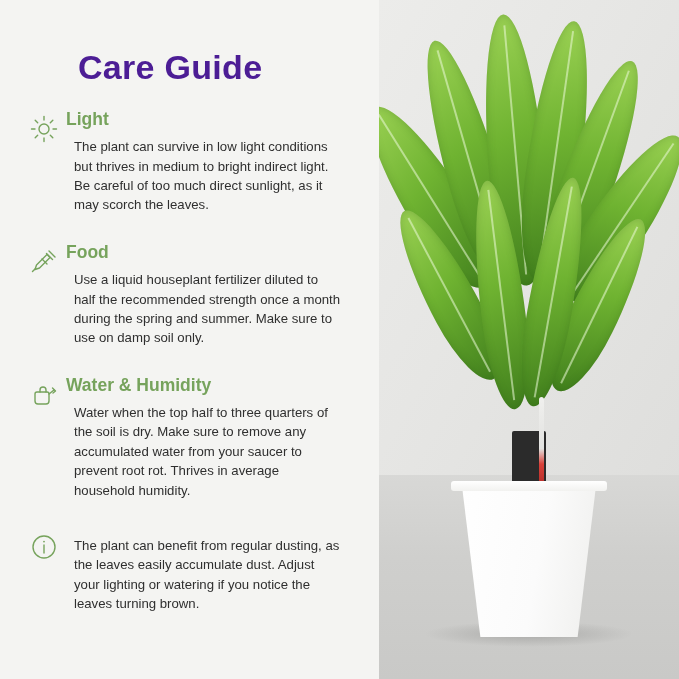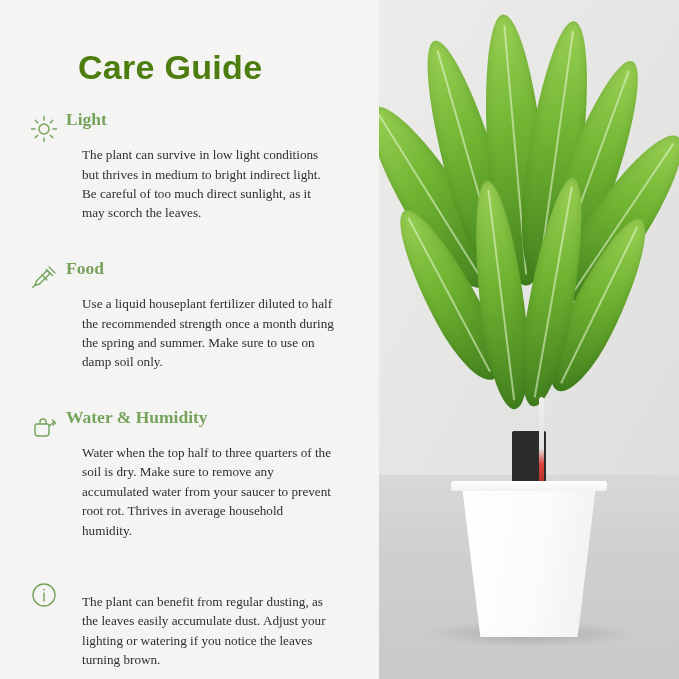--- a/index.html
+++ b/index.html
@@ -26,31 +26,30 @@
     width: 379px;
     height: 679px;
     background: #f4f4f2;
     box-sizing: border-box;
     padding: 38px 28px 20px 22px;
     position: relative;
   }
   .guide-title {
     font-size: 34px;
     font-weight: bold;
-    color: #4d7c0f;
+    color: #4c1d95;
     letter-spacing: 0.3px;
     margin: 12px 0 26px 56px;
     line-height: 1;
   }
 
   .section {
     display: flex;
     align-items: flex-start;
     margin-bottom: 20px;
-    font-family: Liberation Serif, serif;
   }
   .section-icon {
     width: 44px;
     min-width: 44px;
     padding-top: 4px;
     display: flex;
     justify-content: center;
     align-items: flex-start;
   }
   .section-body {
@@ -60,21 +59,21 @@
     font-size: 17.5px;
     font-weight: bold;
     color: #76a35c;
     margin: 0 0 3px 0;
     line-height: 1.1;
   }
   .section-text {
     font-size: 13.2px;
     line-height: 1.47;
     color: #2f2f2f;
-    margin: 16px;
+    margin: 8px;
     max-width: 292px;
   }
 
   
   .photo {
     position: relative;
     width: 300px;
     height: 679px;
     overflow: hidden;
     background: linear-gradient(180deg, #e9e9e7 0%, #e3e3e1 55%, #dcdcda 72%, #d3d3d1 100%);

